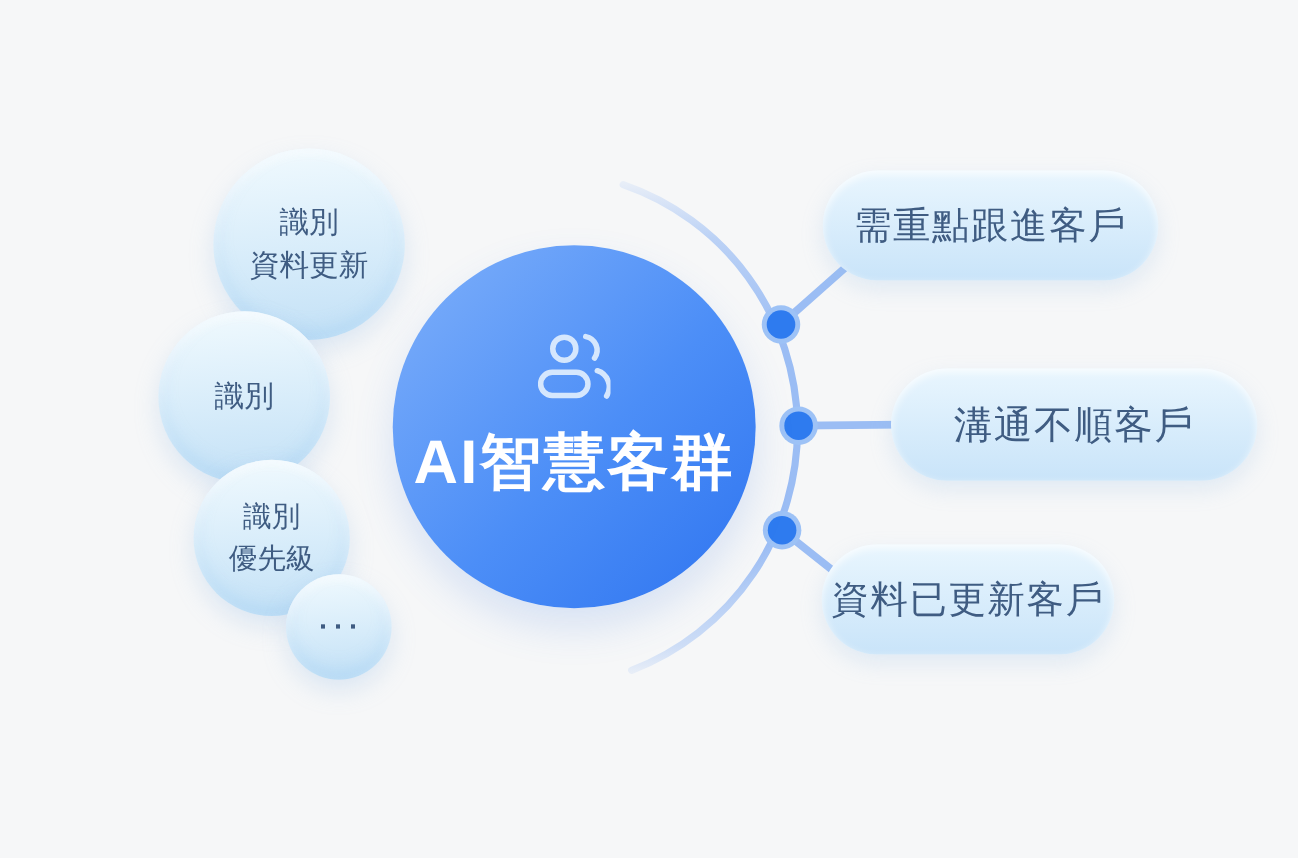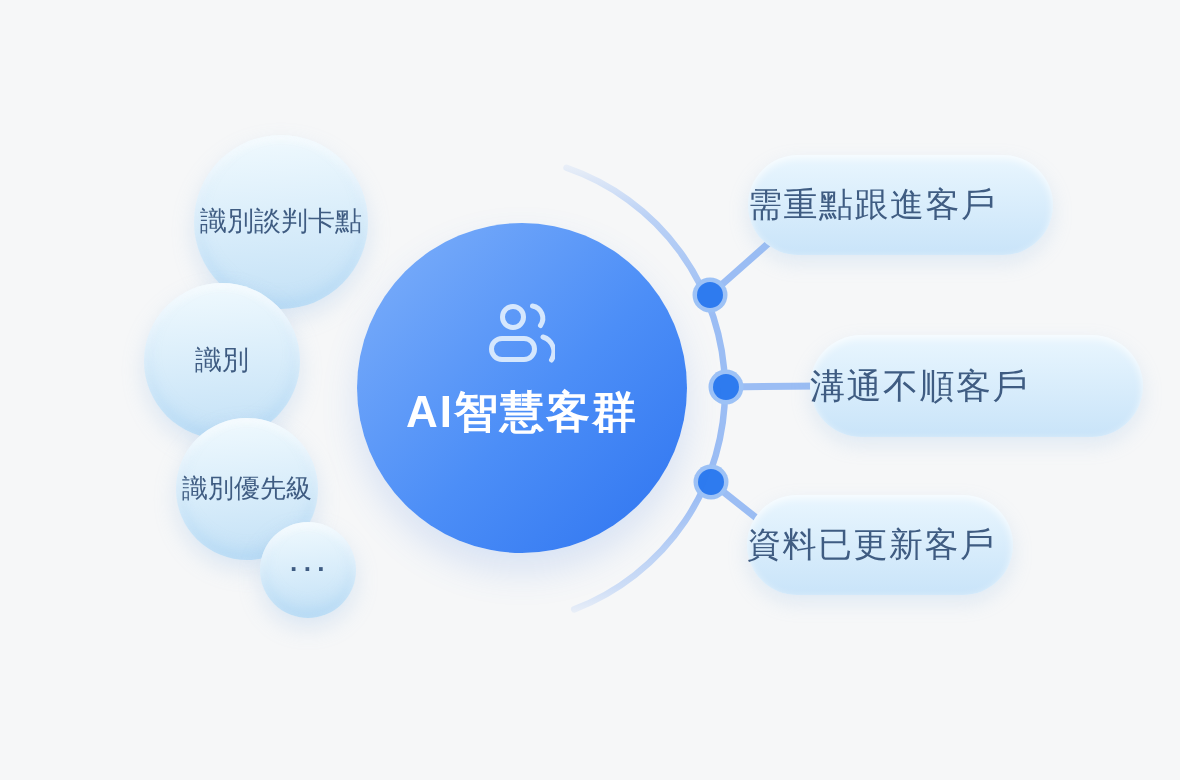--- a/index.html
+++ b/index.html
@@ -50,20 +50,21 @@
   .node-core{ fill:var(--node-fill); }
 
   .bubble{
     position:absolute;
     border-radius:50%;
     background:linear-gradient(175deg,var(--bubble-gradient-start) 0%,var(--bubble-gradient-mid) 55%,var(--bubble-gradient-end) 100%);
     box-shadow:0 10px 22px rgba(145,185,228,0.26),
                inset 0 -8px 16px rgba(150,200,240,0.35),
                inset 0 4px 10px rgba(255,255,255,0.85);
     display:flex;
+    flex-direction:column;
     align-items:center;
     justify-content:center;
     color:var(--ink);
     line-height:1.45;
     text-align:left;
     z-index:2;
   }
   .bubble-1{left:194px;top:135px;width:174px;height:174px;font-size:27px;}
   .bubble-2{left:144px;top:283px;width:156px;height:156px;font-size:27px;}
   .bubble-3{left:176px;top:418px;width:142px;height:142px;font-size:26px;}
@@ -97,31 +98,31 @@
     stroke-linecap:round;
     stroke-linejoin:round;
     opacity:0.95;
   }
   .center-title{
     position:absolute;
     left:0;top:160px;
     width:100%;
     text-align:center;
     color:var(--title-color);
-    font-size:44px;
+    font-size:56px;
     font-weight:700;
     letter-spacing:2px;
     white-space:nowrap;
   }
 
   .pill{
     position:absolute;
     display:flex;
     align-items:center;
-    justify-content:flex-start;
+    justify-content:center;
     background:linear-gradient(180deg,var(--pill-gradient-start) 0%,var(--pill-gradient-end) 100%);
     box-shadow:0 8px 20px rgba(145,185,228,0.22),
                inset 0 3px 8px rgba(255,255,255,0.8);
     color:var(--ink);
     letter-spacing:1.5px;
     white-space:nowrap;
     z-index:3;
   }
   .pill-1{left:748px;top:155px;width:305px;height:100px;border-radius:50px;font-size:34px;}
   .pill-2{left:810px;top:335px;width:333px;height:102px;border-radius:51px;font-size:35px;}
@@ -159,21 +160,21 @@
       <circle class="node-core" cx="726" cy="387" r="13"></circle>
     </g>
     <g>
       <circle class="node-ring" cx="711" cy="482" r="17.5"></circle>
       <circle class="node-core" cx="711" cy="482" r="13"></circle>
     </g>
   </svg>
 
   <div class="bubble bubble-1">
     <span class="bubble-line">識別</span>
-    <span class="bubble-line">談判卡點</span>
+    <span class="bubble-line">資料更新</span>
   </div>
 
   <div class="bubble bubble-2">
     <span class="bubble-line">識別</span>
   </div>
 
   <div class="bubble bubble-3">
     <span class="bubble-line">識別</span>
     <span class="bubble-line">優先級</span>
   </div>

